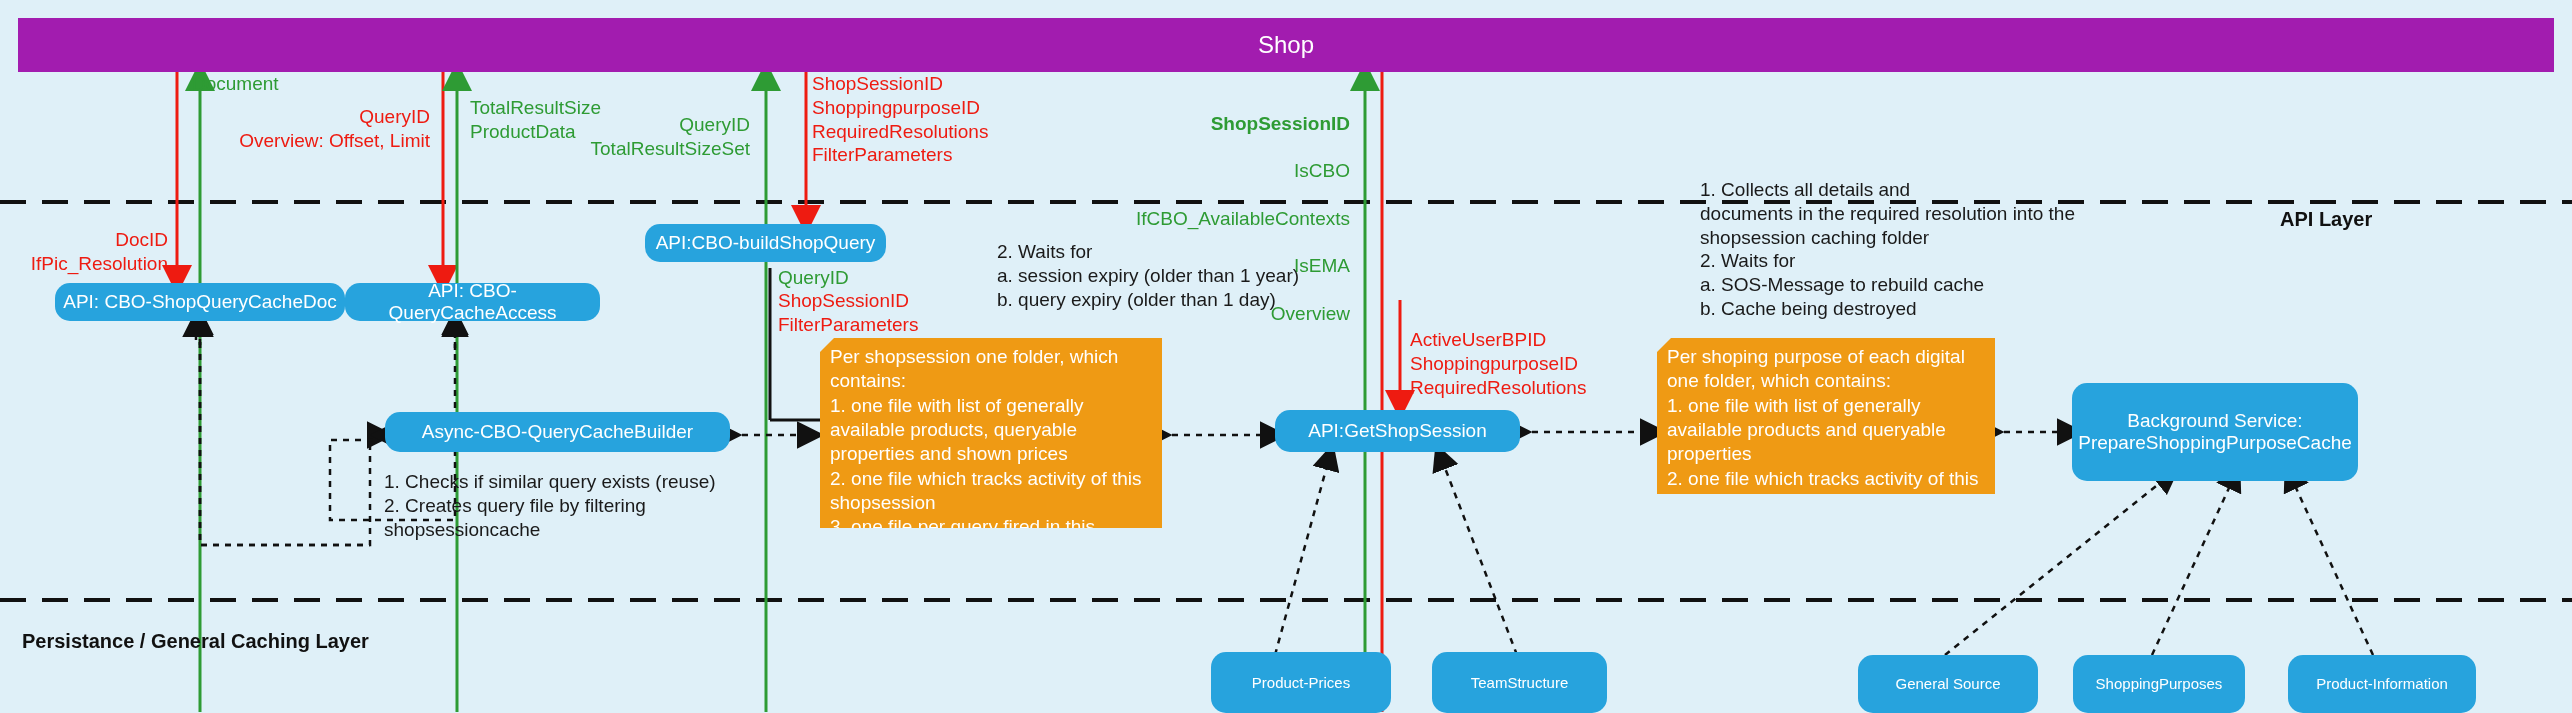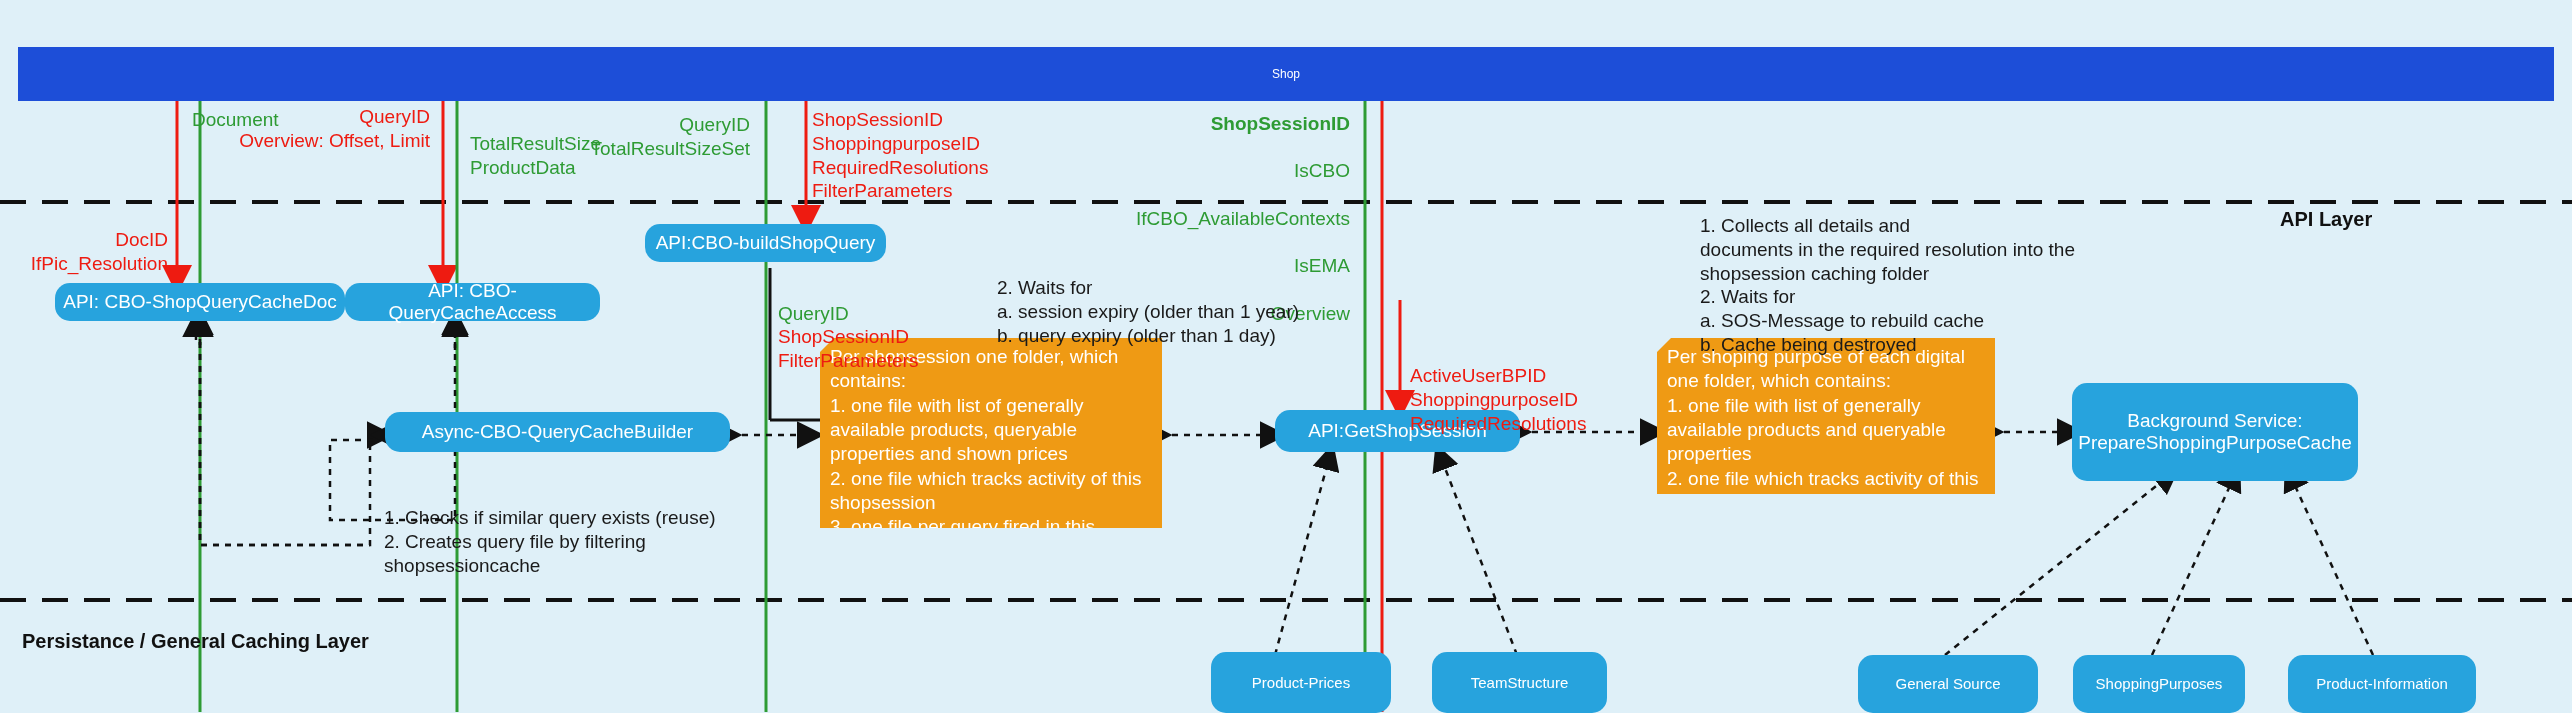--- a/index.html
+++ b/index.html
@@ -21,26 +21,25 @@
     text-align:center;
     font-size:19px;
     line-height:1.15;
     box-sizing:border-box;
     padding:2px 6px;
     z-index:5;
     border-radius:15px;
   }
   .shopbar{
     position:absolute;
-    background:#1d4ed8;
+    background:#a21caf;
     color:#ffffff;
     display:flex;align-items:center;justify-content:center;
-    font-size:12px;
+    font-size:24px;
     z-index:5;
-    margin-top:29px;
   }
   .note{
     position:absolute;
     background:#EF9A14;
     color:#ffffff;
     font-size:19px;
     line-height:1.28;
     box-sizing:border-box;
     padding:7px 10px 7px 10px;
     white-space:pre-line;
@@ -51,21 +50,21 @@
     position:absolute;
     font-size:19px;
     line-height:1.25;
     white-space:pre-line;
     z-index:7;
   }
   .lbl.red{color:#ee1b11;}
   .lbl.green{color:#2E9B34;}
   .lbl.black{color:#1a1a1a;}
   .lbl.right{text-align:right;}
-  .lbl.left{text-align:left;margin-top:36px;}
+  .lbl.left{text-align:left;}
   .lbl .b{font-weight:bold;}
   .layerlabel{
     position:absolute;
     font-size:20px;
     font-weight:bold;
     color:#111;
     z-index:7;
   }
   .smallbox{font-size:15px;}
 </style>

